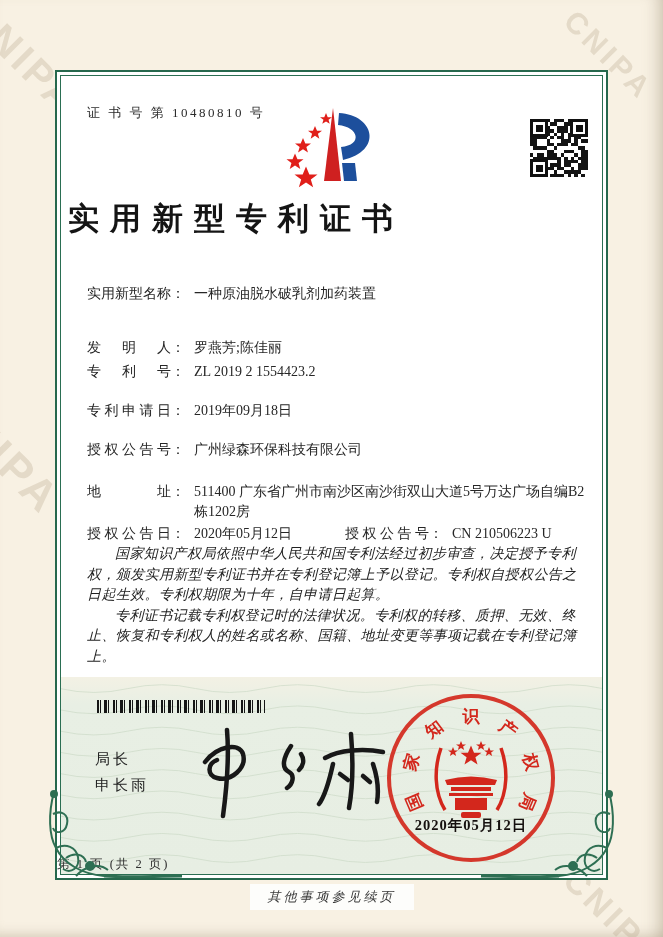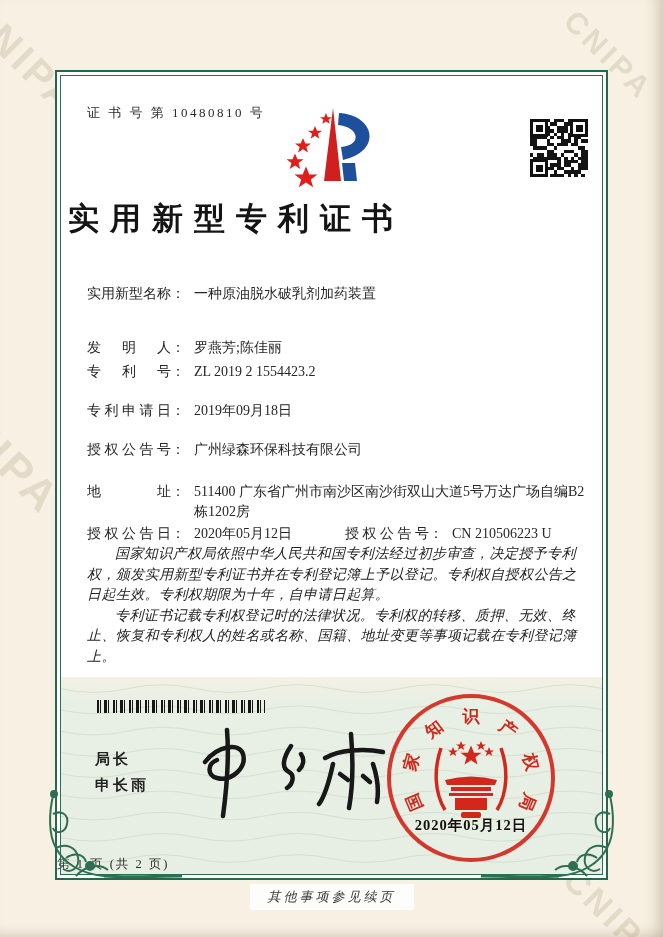--- a/index.html
+++ b/index.html
@@ -37,21 +37,21 @@
   .paras p{margin:0;text-indent:2em;}
   
   .band{position:absolute;left:3px;right:3px;bottom:3px;top:605px;background:linear-gradient(#f3f1e4,#e8efe4 14%,#e7eee3);overflow:hidden;}
   .band svg{position:absolute;inset:0;width:100%;height:100%;}
   
   .barcode{position:absolute;left:40px;top:628px;width:168px;height:13px;
     background:repeating-linear-gradient(90deg,#151515 0 2px,transparent 2px 3.5px,#151515 3.5px 4.5px,
       transparent 4.5px 7.5px,#151515 7.5px 10.5px,transparent 10.5px 11.5px,#151515 11.5px 12.5px,transparent 12.5px 16px);}
   
   .sig-title,.sig-name{position:absolute;left:38px;font-family:"Liberation Sans","DejaVu Sans",sans-serif;
-      font-size:15px;font-weight:700;color:#222;letter-spacing:3px;}
+      font-size:15px;font-weight:400;color:#222;letter-spacing:3px;}
   .sig-title{top:678px;} .sig-name{top:704px;}
   .signature{position:absolute;left:130px;top:652px;width:215px;height:100px;}
   
   .seal{position:absolute;left:330px;top:622px;width:168px;height:168px;border-radius:50%;
         border:4px solid rgba(210,40,28,.92);box-sizing:border-box;}
   .seal-char{position:absolute;left:calc(50% - 10px);top:calc(50% - 11px);width:20px;height:22px;text-align:center;
         font-size:17px;font-weight:bold;color:#d3271c;transform:rotate(var(--a)) translateY(-62px);}
   .emblem{position:absolute;left:calc(50% - 40px);top:calc(50% - 38px);width:80px;height:84px;}
   .seal-date{position:absolute;left:0;width:100%;top:118px;text-align:center;font-size:14.5px;font-weight:bold;
         color:#15100e;letter-spacing:1px;white-space:nowrap;z-index:6;}

